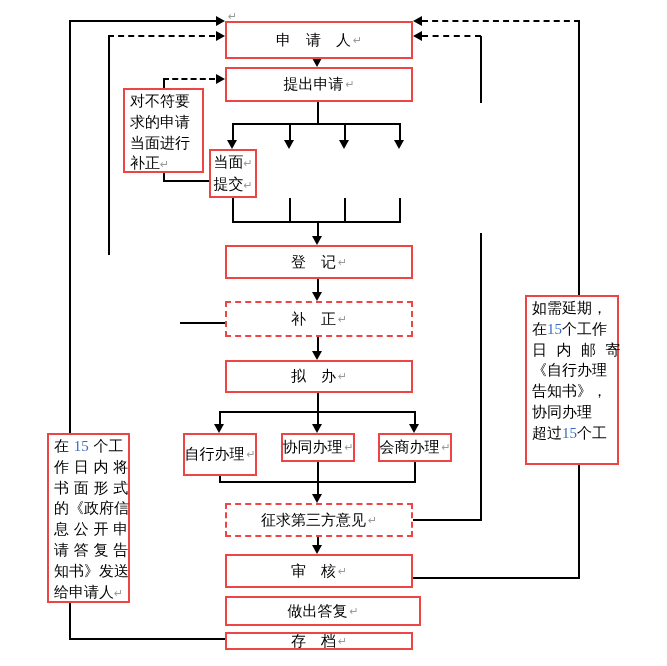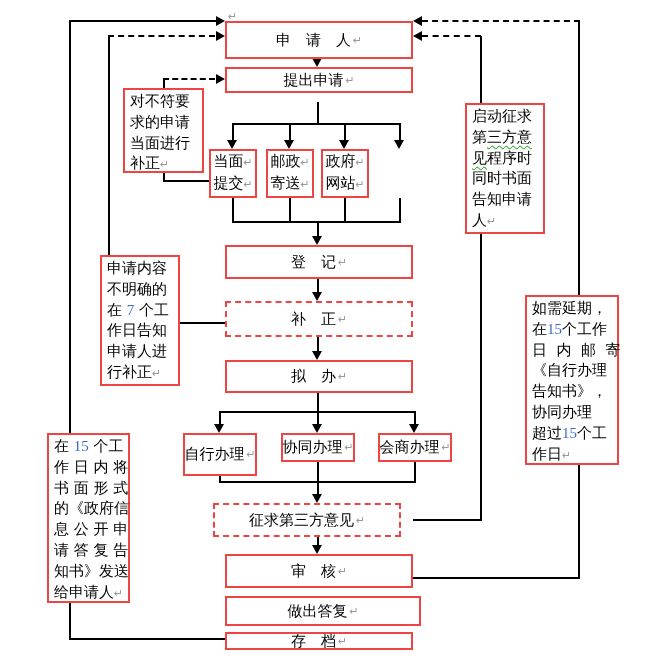--- a/index.html
+++ b/index.html
@@ -12,21 +12,21 @@
   .box{
     position:absolute;box-sizing:border-box;background:#fff;
     border:2px solid #ef4444;
   }
   .main{
     display:flex;align-items:center;justify-content:center;
     font-size:15px;white-space:pre;
   }
   .dash{border-style:dashed;}
   .method{
-    display:flex;flex-direction:column;align-items:center;
+    display:flex;flex-direction:column;align-items:center;justify-content:center;
     font-size:15px;line-height:21px;text-align:center;
   }
   .note{
     font-size:15px;line-height:20.8px;padding:1px 0 0 5px;
     text-align:left;
   }
   .nline{white-space:pre;}
   .seg{white-space:pre;}
   .seg.num{color:#3a6bc9;font-family:"Liberation Serif","DejaVu Serif",serif;}
   .seg.wavy{
@@ -130,106 +130,81 @@
 
   <div class="hl" style="left:413px;top:577px;width:167px"></div>
   <div class="vl" style="left:578px;top:464px;height:115px"></div>
   <div class="vl" style="left:578px;top:21px;height:274px"></div>
   <div class="hd" style="left:422px;top:20px;width:158px"></div>
   <div class="arrL" style="left:413px;top:16px"></div>
 
   <div class="box main" style="left:225px;top:21px;width:188px;height:38px">
     <span class="lbl">申　请　人</span><span class="mark">↵</span>
   </div>
-  <div class="box main" style="left:225px;top:67px;width:188px;height:26px">
+  <div class="box main" style="left:225px;top:67px;width:188px;height:35px">
     <span class="lbl">提出申请</span><span class="mark">↵</span>
   </div>
   <div class="box main" style="left:225px;top:245px;width:188px;height:34px">
     <span class="lbl">登　记</span><span class="mark">↵</span>
   </div>
   <div class="box main dash" style="left:225px;top:301px;width:188px;height:36px">
     <span class="lbl">补　正</span><span class="mark">↵</span>
   </div>
   <div class="box main" style="left:225px;top:360px;width:188px;height:33px">
     <span class="lbl">拟　办</span><span class="mark">↵</span>
   </div>
-  <div class="box main dash" style="left:213px;top:503px;width:188px;height:34px">
+  <div class="box main dash" style="left:225px;top:503px;width:188px;height:34px">
     <span class="lbl">征求第三方意见</span><span class="mark">↵</span>
   </div>
   <div class="box main" style="left:225px;top:554px;width:188px;height:34px">
     <span class="lbl">审　核</span><span class="mark">↵</span>
   </div>
   <div class="box main" style="left:225px;top:596px;width:196px;height:30px">
     <span class="lbl">做出答复</span><span class="mark">↵</span>
   </div>
   <div class="box main" style="left:225px;top:632px;width:188px;height:18px">
     <span class="lbl">存　档</span><span class="mark">↵</span>
   </div>
 
   <div class="box method" style="left:209px;top:149px;width:48px;height:49px">
       <div class="nline"><span class="seg">当面</span><span class="seg mark">↵</span></div>
       <div class="nline"><span class="seg">提交</span><span class="seg mark">↵</span></div>
-    </div>
-  <div class="box method" style="left:266px;top:149px;width:48px;height:49px">
-      <div class="nline"><span class="seg">邮政</span><span class="seg mark">↵</span></div>
-      <div class="nline"><span class="seg">寄送</span><span class="seg mark">↵</span></div>
-    </div>
-  <div class="box method" style="left:321px;top:149px;width:48px;height:49px">
-      <div class="nline"><span class="seg">政府</span><span class="seg mark">↵</span></div>
-      <div class="nline"><span class="seg">网站</span><span class="seg mark">↵</span></div>
     </div>
 
   <div class="box main" style="left:183px;top:433px;width:74px;height:43px">
     <span class="lbl">自行办理</span><span class="mark">↵</span>
   </div>
   <div class="box main" style="left:281px;top:433px;width:74px;height:29px">
     <span class="lbl">协同办理</span><span class="mark">↵</span>
   </div>
   <div class="box main" style="left:378px;top:433px;width:74px;height:29px">
     <span class="lbl">会商办理</span><span class="mark">↵</span>
   </div>
 
   <div class="box note" style="left:123px;top:88px;width:81px;height:85px">
       <div class="nline"><span class="seg">对不符要</span></div>
       <div class="nline"><span class="seg">求的申请</span></div>
       <div class="nline"><span class="seg">当面进行</span></div>
       <div class="nline"><span class="seg">补正</span><span class="seg mark">↵</span></div>
-    </div>
-  <div class="box note" style="left:100px;top:255px;width:80px;height:131px">
-      <div class="nline"><span class="seg">申请内容</span></div>
-      <div class="nline"><span class="seg">不明确的</span></div>
-      <div class="nline"><span class="seg">在 </span><span class="seg num">7</span><span class="seg"> 个工</span></div>
-      <div class="nline"><span class="seg">作日告知</span></div>
-      <div class="nline"><span class="seg">申请人进</span></div>
-      <div class="nline"><span class="seg">行补正</span><span class="seg mark">↵</span></div>
     </div>
   <div class="box note" style="left:47px;top:433px;width:83px;height:170px">
       <div class="nline"><span class="seg">在 </span><span class="seg num">15</span><span class="seg"> 个工</span></div>
       <div class="nline"><span class="seg">作 日 内 将</span></div>
       <div class="nline"><span class="seg">书 面 形 式</span></div>
       <div class="nline"><span class="seg">的《政府信</span></div>
       <div class="nline"><span class="seg">息 公 开 申</span></div>
       <div class="nline"><span class="seg">请 答 复 告</span></div>
       <div class="nline"><span class="seg">知书》发送</span></div>
       <div class="nline"><span class="seg">给申请人</span><span class="seg mark">↵</span></div>
     </div>
-  <div class="box note" style="left:465px;top:103px;width:80px;height:131px">
-      <div class="nline"><span class="seg">启动征求</span></div>
-      <div class="nline"><span class="seg">第</span><span class="seg wavy">三方意</span></div>
-      <div class="nline"><span class="seg wavy">见</span><span class="seg">程序时</span></div>
-      <div class="nline"><span class="seg">同时书面</span></div>
-      <div class="nline"><span class="seg">告知申请</span></div>
-      <div class="nline"><span class="seg">人</span><span class="seg mark">↵</span></div>
-    </div>
   <div class="box note" style="left:525px;top:295px;width:94px;height:170px">
       <div class="nline"><span class="seg">如需延期，</span></div>
       <div class="nline"><span class="seg">在</span><span class="seg num">15</span><span class="seg">个工作</span></div>
       <div class="nline"><span class="seg">日  内  邮  寄</span></div>
       <div class="nline"><span class="seg">《自行办理</span></div>
       <div class="nline"><span class="seg">告知书》，</span></div>
       <div class="nline"><span class="seg">协同办理</span></div>
       <div class="nline"><span class="seg">超过</span><span class="seg num">15</span><span class="seg">个工</span></div>
-      <div class="nline"><span class="seg">作日</span><span class="seg mark">↵</span></div>
     </div>
 
   <span class="mark float-mark" style="left:228px;top:10px">↵</span>
 
 </div>
 
 </body></html>

